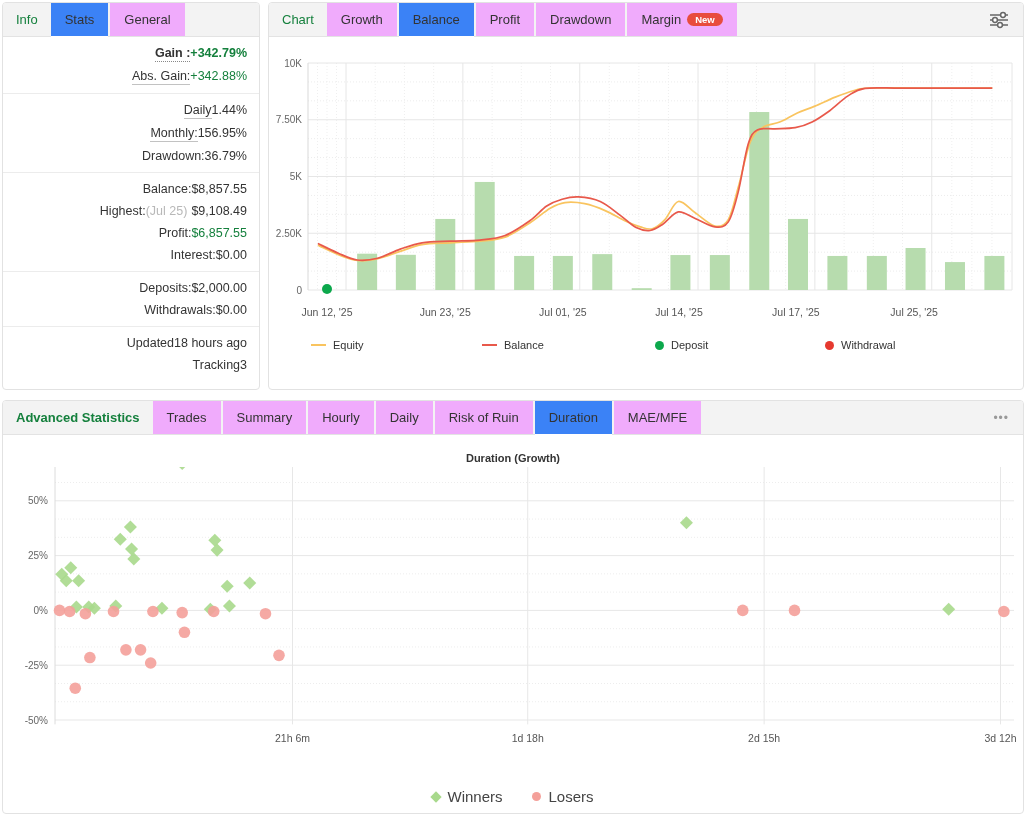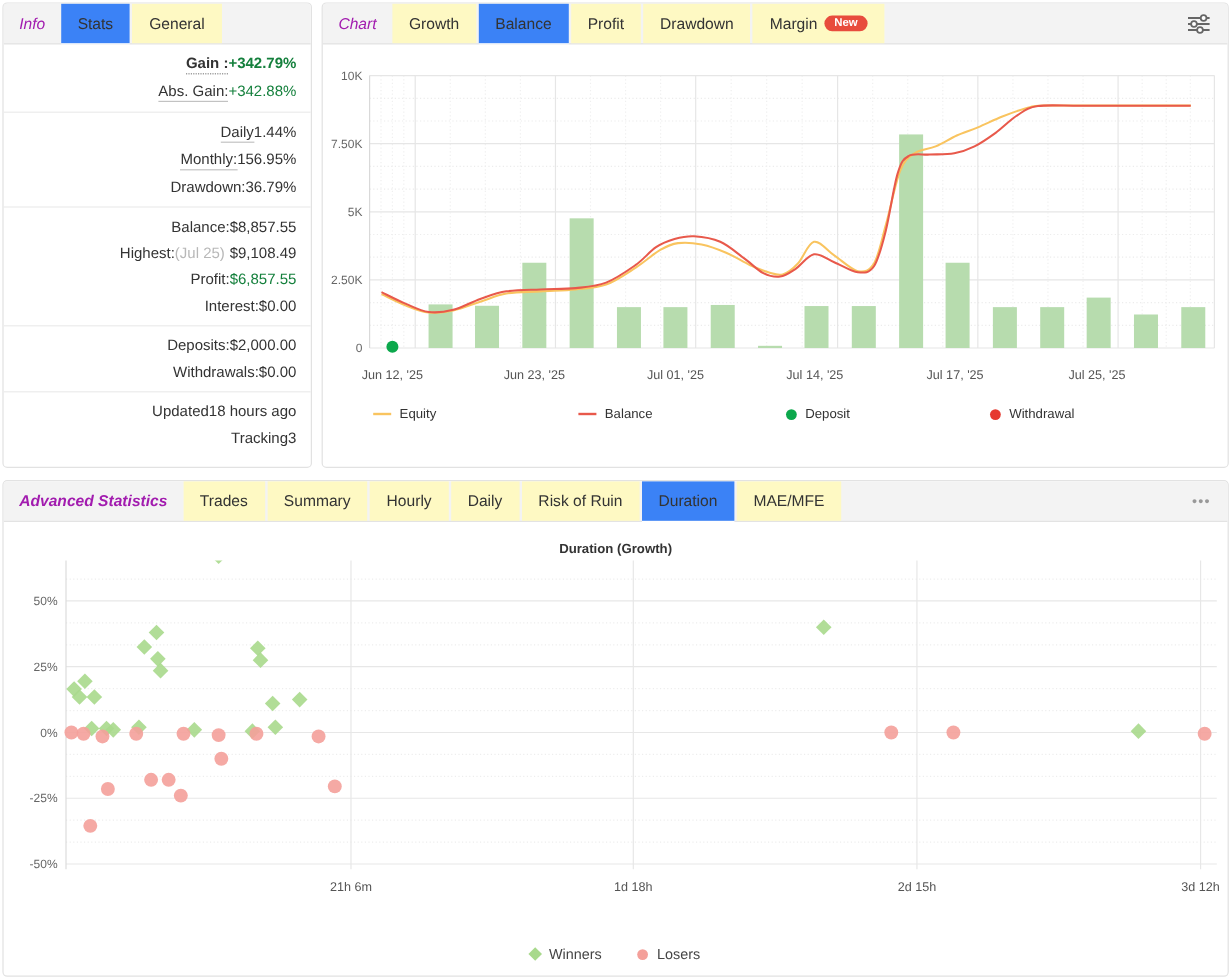--- a/index.html
+++ b/index.html
@@ -3,23 +3,23 @@
 <meta charset="utf-8">
 <style>
   html,body{margin:0;padding:0;width:1024px;height:814px;overflow:hidden;background:#fff;
     font-family:"Liberation Sans",sans-serif;-webkit-font-smoothing:antialiased;}
   .panel{position:absolute;background:#fff;border:1px solid #e2e2e2;border-radius:4px;overflow:hidden;}
   #left-panel{left:2px;top:2px;width:256px;height:386px;}
   #right-panel{left:268px;top:2px;width:754px;height:386px;}
   #bottom-panel{left:2px;top:400px;width:1020px;height:412px;}
   .tabbar{height:33px;background:#f3f3f3;border-bottom:1px solid #e3e3e3;display:flex;align-items:stretch;
     font-size:13px;color:#333;white-space:nowrap;}
-  .bar-label{padding:0 13px;line-height:33px;color:#a21caf;font-style:italic;}
+  .bar-label{padding:0 13px;line-height:33px;color:#15803d;}
   .bar-label.bold{font-weight:bold;}
-  .tab{padding:0 14px;line-height:33px;background:#fef9c3;margin-right:2px;cursor:pointer;display:flex;align-items:center;gap:6px;}
+  .tab{padding:0 14px;line-height:33px;background:#f0abfc;margin-right:2px;cursor:pointer;display:flex;align-items:center;gap:6px;}
   .tab.active{background:#3b82f6;box-shadow:0 1px 0 0 #fff;}
   .badge{background:#e84c3d;color:#fff;font-size:9.5px;font-weight:bold;padding:2px 8px;border-radius:9px;line-height:1;}
   .more-dots{margin-left:auto;align-self:center;padding:0 14px;color:#999;font-size:12px;letter-spacing:1px;cursor:pointer;}
   .settings-icon{margin-left:auto;align-self:center;margin-right:13px;cursor:pointer;display:flex;}
   
   #stats-rows{padding-top:5px;font-size:12.5px;color:#333;}
   .srow{display:flex;justify-content:flex-end;align-items:baseline;padding:3px 12px;line-height:16px;}
   .srow .lbl{color:#333;}
   .srow .lbl.u-dot{border-bottom:1px dotted #888;cursor:help;}
   .srow .lbl.u-sol{border-bottom:1px solid #c2c2c2;cursor:help;}
@@ -32,21 +32,21 @@
   
   .chart-wrap{position:absolute;left:0;top:33px;}
   .chart-legend{position:absolute;left:0;top:336px;width:100%;height:18px;font-size:11px;color:#333;}
   .legend-item{position:absolute;display:flex;align-items:center;gap:7px;cursor:pointer;}
   .sw-line{display:inline-block;width:15px;height:0;border-top:2px solid;}
   .sw-dot{display:inline-block;width:9px;height:9px;border-radius:50%;}
   .sw-diamond{display:inline-block;width:8px;height:8px;transform:rotate(45deg);}
   #scatter-title{position:absolute;left:0;top:51px;width:100%;text-align:center;
     font-size:11px;font-weight:bold;color:#333;}
   #scatter-legend{position:absolute;left:0;top:387px;width:100%;display:flex;justify-content:center;gap:30px;
-    font-size:12px;color:#444;}
+    font-size:15px;color:#444;}
   #scatter-legend .legend-item{position:static;}
   svg text{font-family:"Liberation Sans",sans-serif;}
 </style>
 </head>
 <body>
 
 <div class="panel" id="left-panel">
   <div class="tabbar" id="left-tabbar">
     <span class="bar-label">Info</span>
   <div class="tab active">

